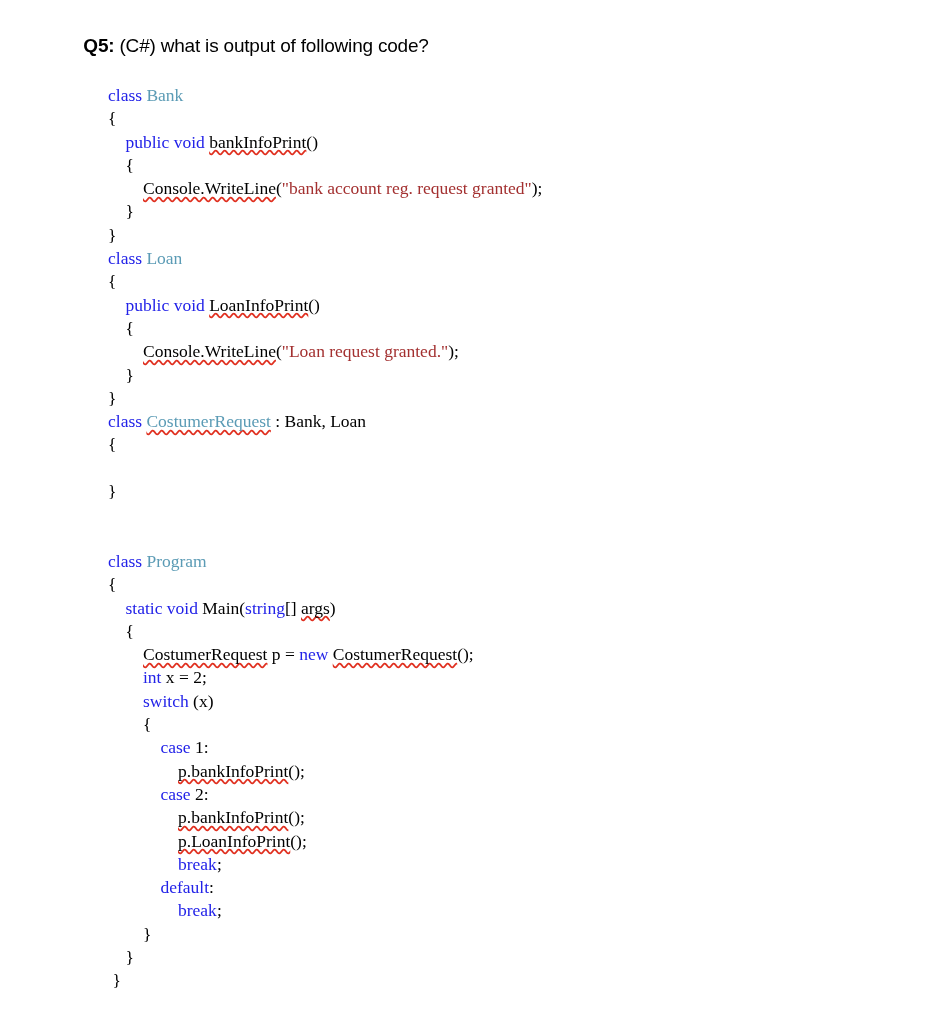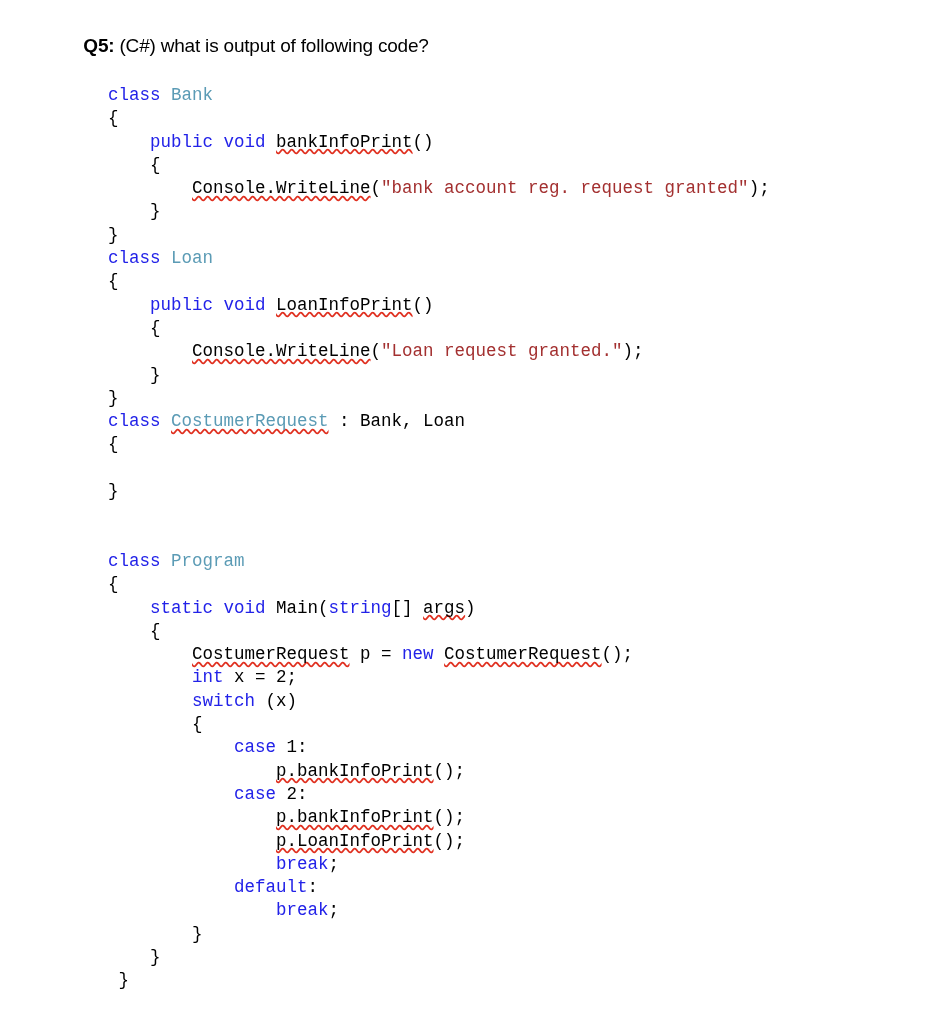--- a/index.html
+++ b/index.html
@@ -36,21 +36,21 @@
     font-weight: bold;
   }
   .question-line .q-text {
     font-weight: normal;
   }
 
   .code-block {
     position: absolute;
     left: 108px;
     top: 84px;
-    font-family: Liberation Mono, monospace;
+    font-family: Liberation Serif, serif;
     font-size: 17.5px;
     line-height: 23.3px;
     color: #000000;
     white-space: pre;
   }
 
   .code-line {
     height: 23.3px;
     white-space: pre;
   }

